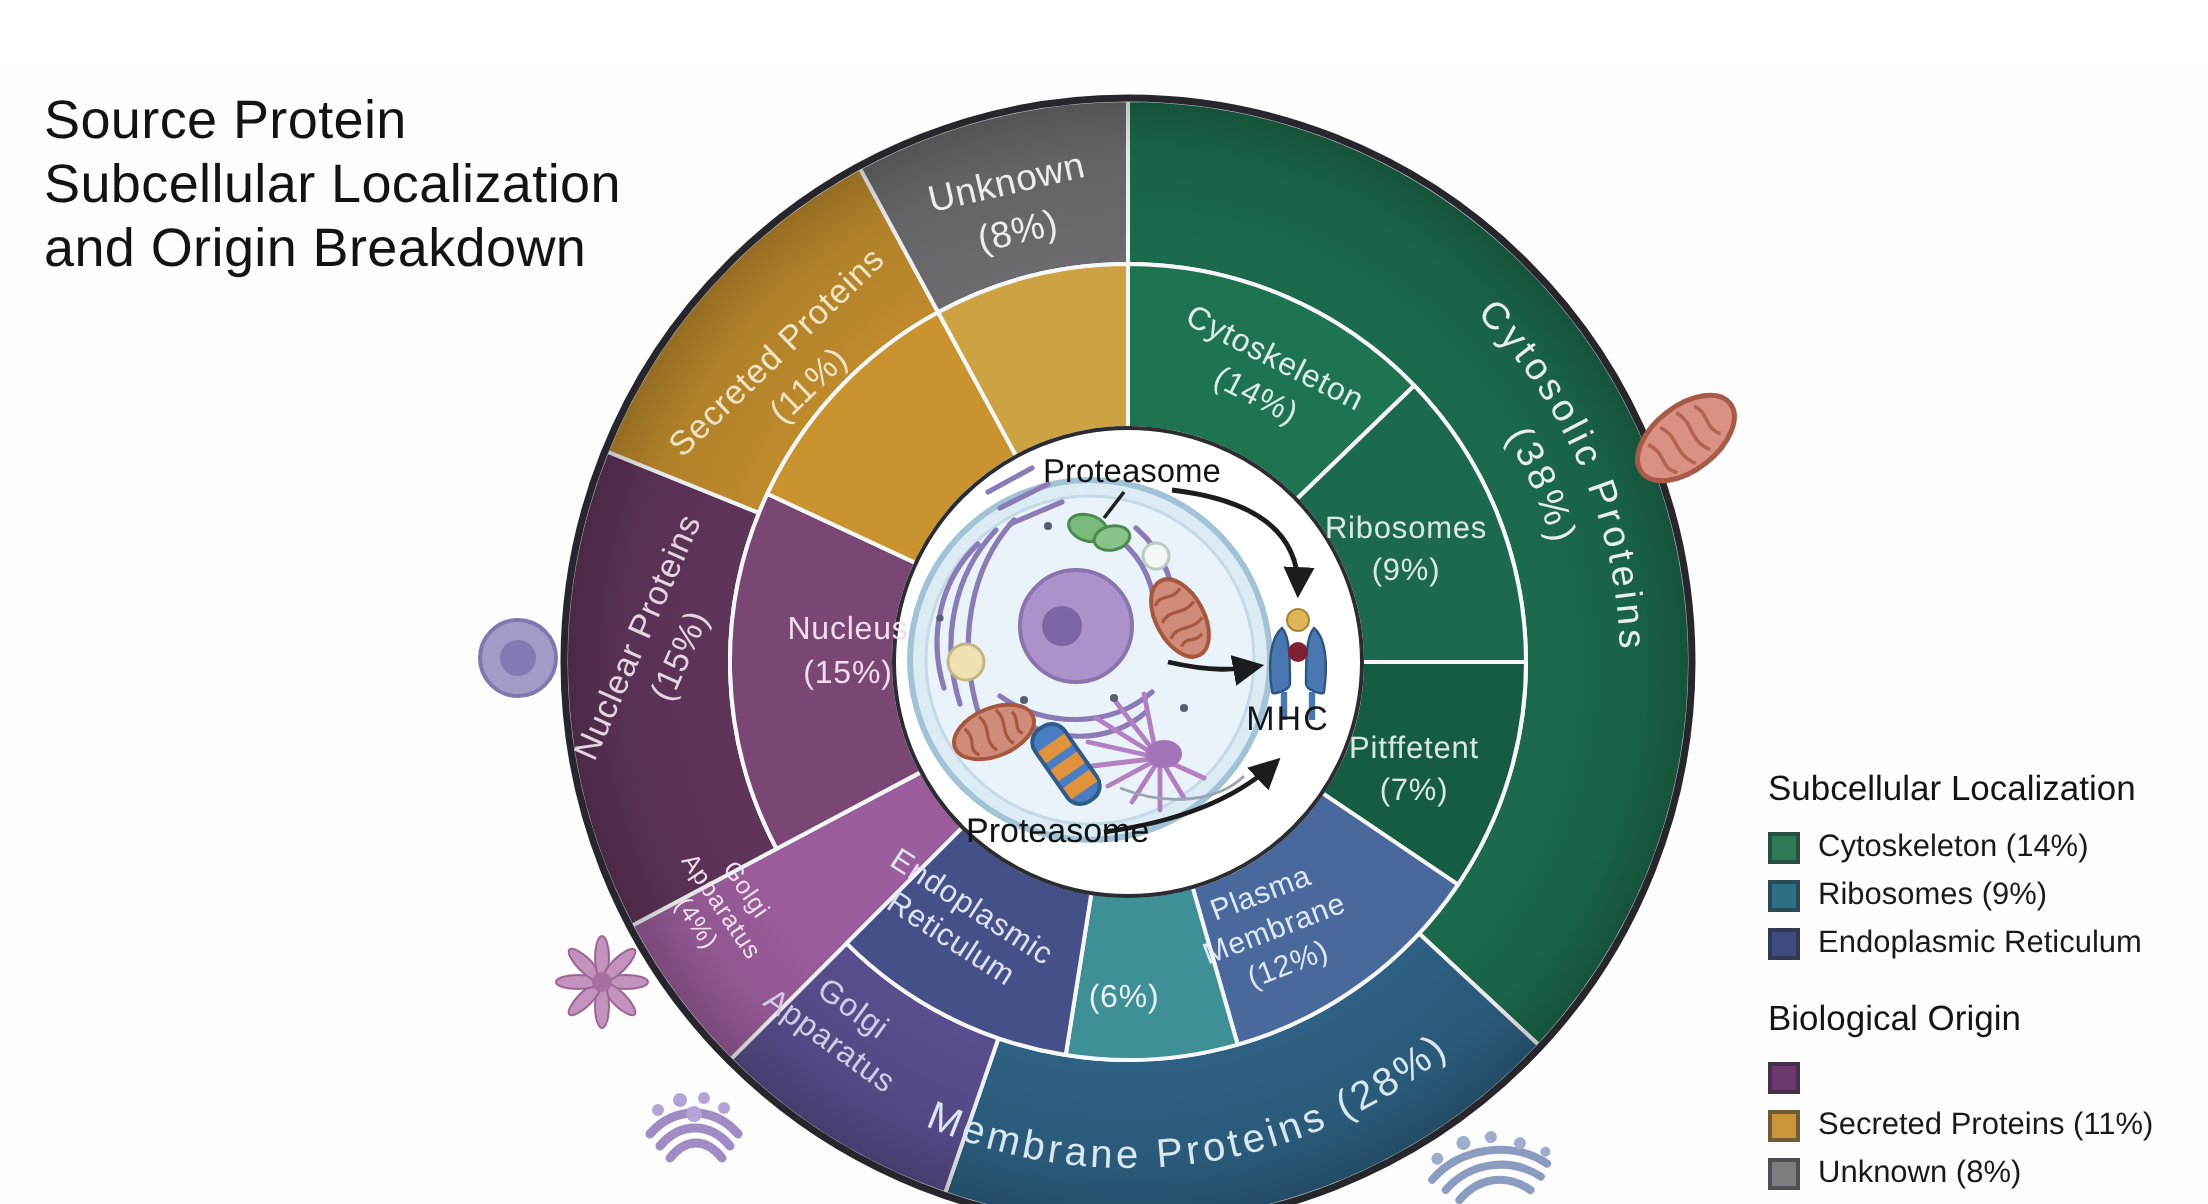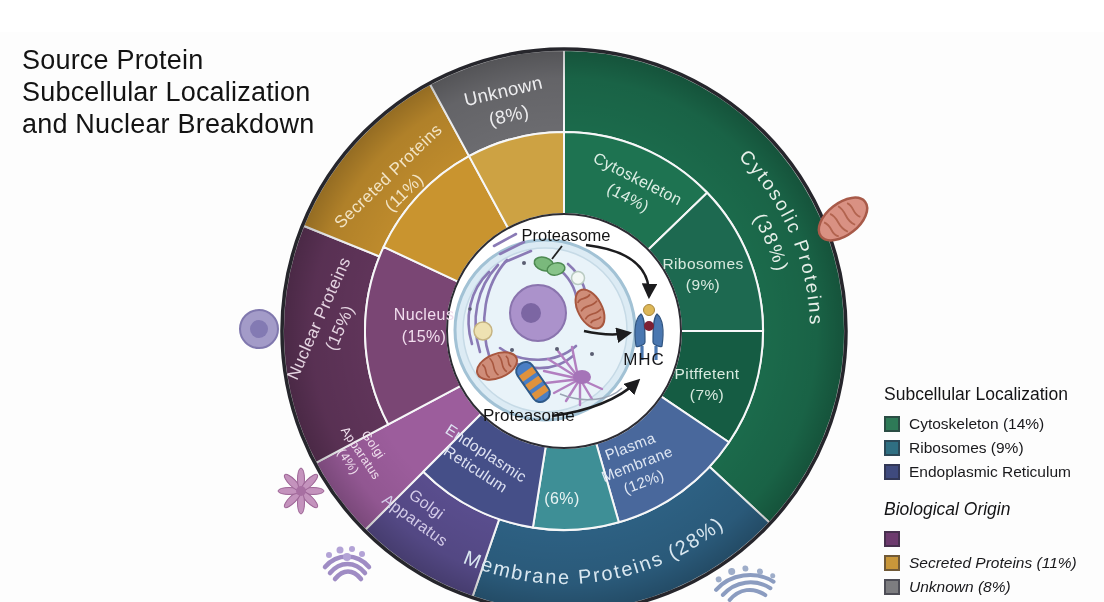--- a/index.html
+++ b/index.html
@@ -3,35 +3,35 @@
 <meta charset="utf-8">
 <style>
   html,body{margin:0;padding:0;background:#ffffff;}
   .stage{position:relative;width:1104px;height:602px;background:#fdfdfd;overflow:hidden;
          font-family:"Liberation Sans",sans-serif;margin-top:32px;}
   .title{position:absolute;left:22px;top:12px;font-size:27px;line-height:32px;font-weight:500;
          color:#131313;letter-spacing:.2px;}
   svg.chart{position:absolute;left:0;top:0;}
   .legend{position:absolute;left:884px;top:352px;width:220px;color:#19191c;}
   .lg-title{font-size:17.5px;font-weight:500;color:#141416;margin:0 0 7px 0;}
-  .lg-group + .lg-group{margin-top:15px;font-style:italic;}
+  .lg-group + .lg-group{margin-top:15px;}
   .lg-item{display:flex;align-items:center;gap:9px;height:24px;}
   .swatch{width:16px;height:16px;border:2px solid rgba(40,40,52,.55);box-sizing:border-box;flex:0 0 auto;}
   .lg-label{font-size:15.5px;white-space:nowrap;}
   svg text{font-family:"Liberation Sans",sans-serif;}
 </style>
 </head>
 <body>
 
 <div class="stage">
 
   <div class="title">
     <div>Source Protein</div>
     <div>Subcellular Localization</div>
-    <div>and Nuclear Breakdown</div>
+    <div>and Origin Breakdown</div>
   </div>
 
   <svg class="chart" width="1104" height="602" viewBox="0 0 1104 602">
     <defs id="chart-defs">
       <marker id="ah" viewBox="0 0 10 10" refX="8" refY="5" markerWidth="6.5" markerHeight="6.5" orient="auto-start-reverse">
         <path d="M0,0 L10,5 L0,10 z" fill="#1c1c1e"></path>
       </marker>
       <radialGradient id="rimshade" gradientUnits="userSpaceOnUse" cx="564" cy="299" r="281">
         <stop offset="0" stop-color="#000000" stop-opacity="0"></stop>
         <stop offset="0.72" stop-color="#000000" stop-opacity="0"></stop>

